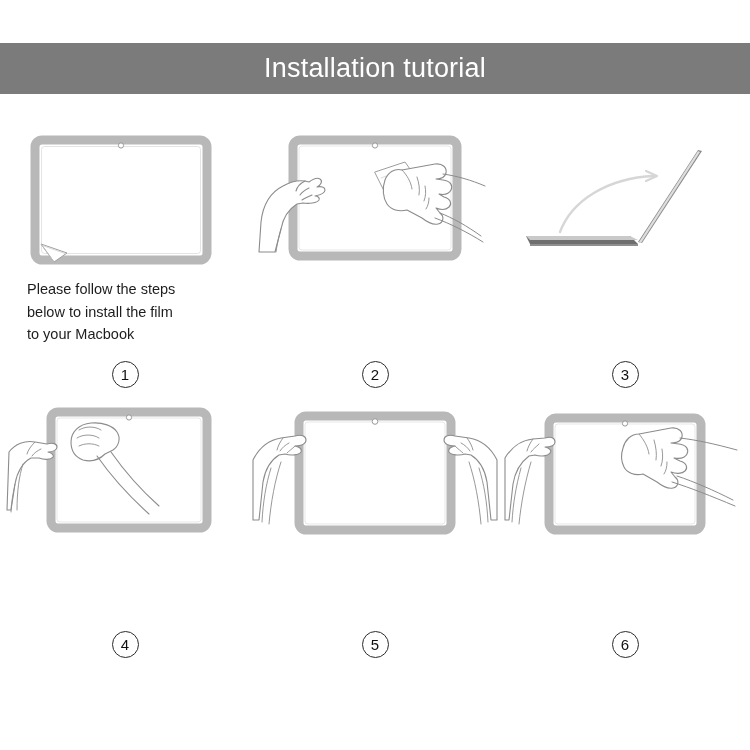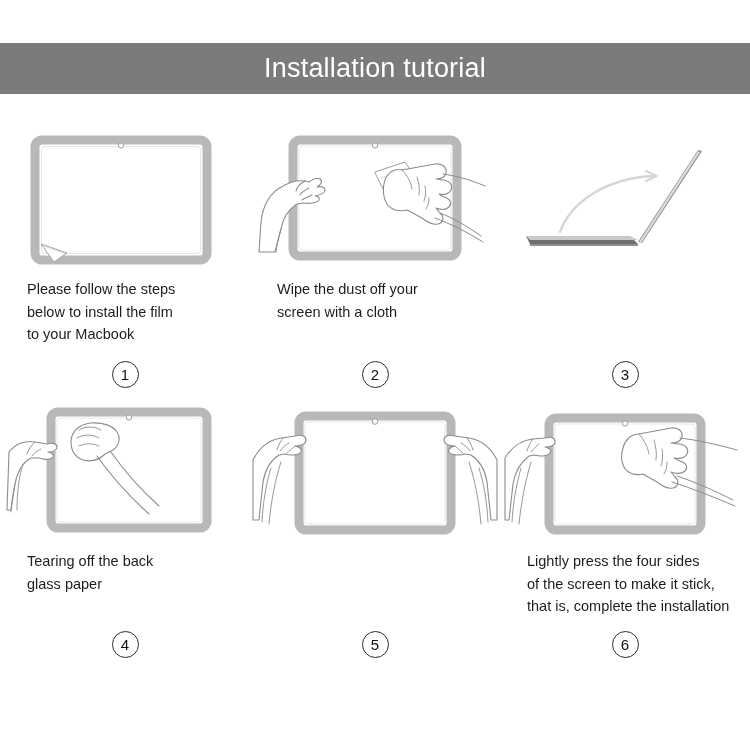--- a/index.html
+++ b/index.html
@@ -168,22 +168,20 @@
           <path d="M160 47 C162 53 163 59 162 65" fill="none" stroke-width="0.9"></path>
           <path d="M168 56 C169 61 169 66 167 71" fill="none" stroke-width="0.9"></path>
           <path d="M172 68 C172 72 171 76 169 79" fill="none" stroke-width="0.9"></path>
 
           <path d="M186 44 C200 46 214 50 228 56" fill="none" stroke-width="1"></path>
           <path d="M178 88 C194 94 210 102 226 112" fill="none" stroke-width="1"></path>
           <path d="M183 83 C196 88 210 96 224 106" fill="none" stroke-width="1"></path>
         </g>
       </svg>
     </div>
-    <div class="step-caption">Wipe the dust off your
-screen with a cloth</div>
     <div class="step-number-wrap">
       <div class="step-number">2</div>
     </div>
   </div>
 
   <div class="step-cell">
     <div class="illustration">
       <svg width="226" height="136" viewBox="0 0 226 136">
 
         <g>
@@ -231,22 +229,20 @@
                    C46 40 50 42 50 45 C50 48 46 50 41 50
                    C45 51 47 53 46 55 C44 58 37 58 32 56
                    L24 56 C16 60 10 70 8 82 L4 108 L0 108 Z"></path>
           <path d="M28 40 C24 44 21 48 20 52" fill="none" stroke-width="0.9"></path>
           <path d="M34 47 C30 49 27 51 25 54" fill="none" stroke-width="0.9"></path>
           <path d="M8 82 C6 92 4 102 4 110" fill="none" stroke-width="0.9"></path>
           <path d="M16 62 C12 74 10 90 10 108" fill="none" stroke-width="0.9"></path>
         </g>
       </svg>
     </div>
-    <div class="step-caption">Tearing off the back
-glass paper</div>
     <div class="step-number-wrap">
       <div class="step-number">4</div>
     </div>
   </div>
 
   <div class="step-cell row2">
     <div class="illustration">
       <svg width="244" height="140" viewBox="0 0 244 140">
 
         <rect x="46" y="14" width="152" height="114" rx="7" ry="7" fill="none" stroke="#b8b8b8" stroke-width="9"></rect>
@@ -313,21 +309,18 @@
           <path d="M149 38 C151 45 152 52 151 58" fill="none" stroke-width="0.9"></path>
           <path d="M157 47 C158 53 158 59 156 64" fill="none" stroke-width="0.9"></path>
           <path d="M162 60 C162 65 161 69 159 72" fill="none" stroke-width="0.9"></path>
 
           <path d="M175 36 C192 38 210 42 232 48" fill="none" stroke-width="1"></path>
           <path d="M167 80 C186 86 206 94 230 104" fill="none" stroke-width="1"></path>
           <path d="M172 74 C190 80 208 88 228 98" fill="none" stroke-width="1"></path>
         </g>
       </svg>
     </div>
-    <div class="step-caption">Lightly press the four sides
-of the screen to make it stick,
-that is, complete the installation</div>
     <div class="step-number-wrap">
       <div class="step-number">6</div>
     </div>
   </div>
 
 </div>
 
 </body></html>

